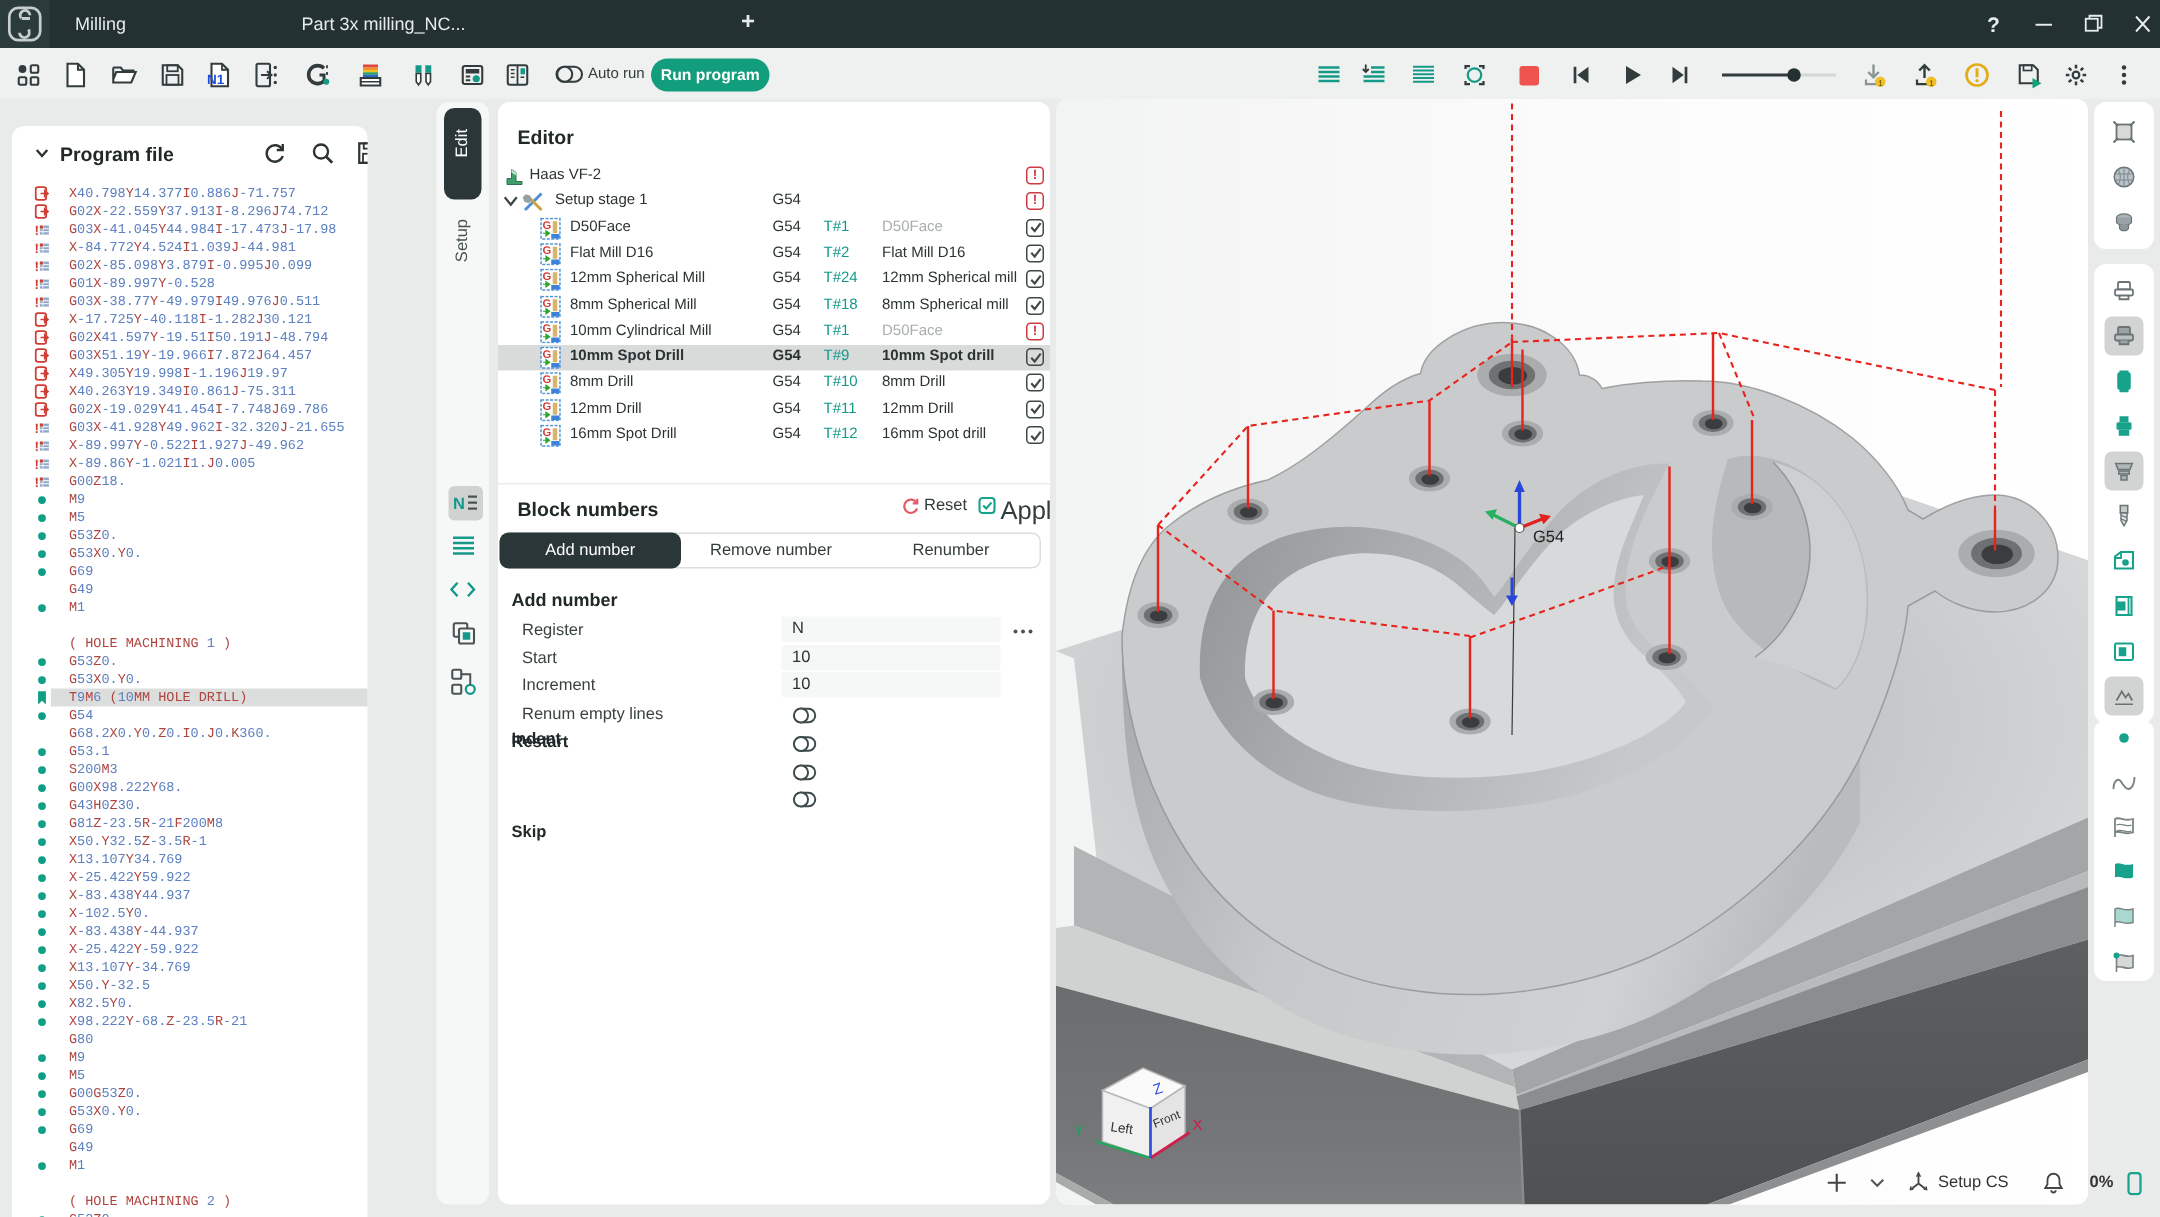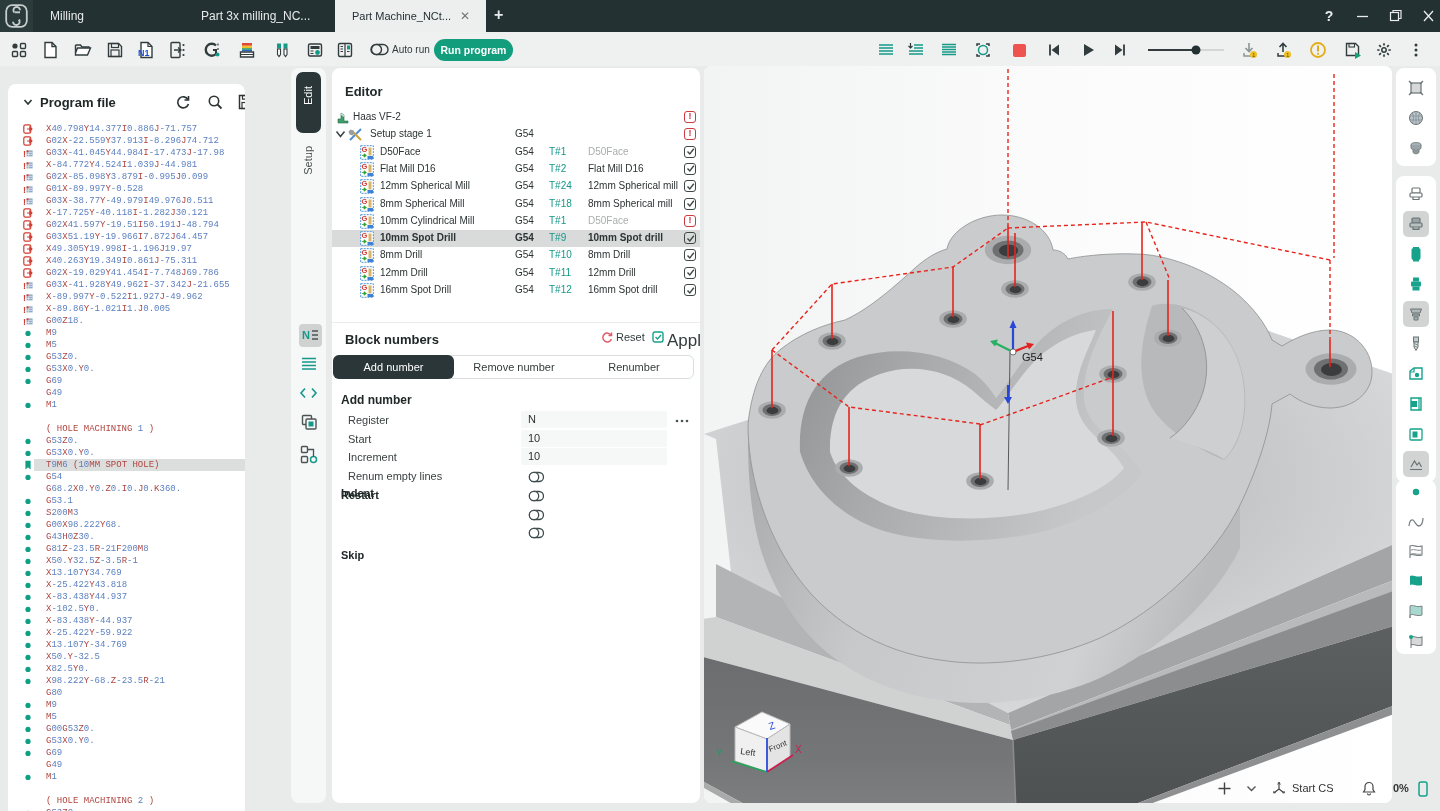--- a/index.html
+++ b/index.html
@@ -49,24 +49,20 @@
     <div class="logo"></div>
     <svg class="abs" style="left:5px;top:4px" width="23" height="24" viewBox="0 0 23 24">
       <rect x="1.2" y="1.2" width="20.6" height="21.6" rx="6" fill="none" stroke="#c7cdcd" stroke-width="1.8"></rect>
       <path d="M15 6.2a3.3 3.3 0 1 0-5.9 2.1" fill="none" stroke="#c7cdcd" stroke-width="1.9"></path>
       <path d="M9.5 8.3h5.5" stroke="#c7cdcd" stroke-width="1.9"></path>
       <path d="M8 17.8a3.3 3.3 0 1 0 5.9-2.1" fill="none" stroke="#c7cdcd" stroke-width="1.9"></path>
       <path d="M13.2 16l2.2-.4-.9 2.1" fill="#c7cdcd"></path>
     </svg>
     <div class="tabtxt" style="left:50px">Milling</div>
     <div class="tabtxt" style="left:201px">Part 3x milling_NC...</div>
-    <div class="activetab">
-      <span style="position:absolute;left:17px">Part Machine_NCt...</span>
-      <span style="position:absolute;left:125px;color:#6d7777;font-size:12px">✕</span>
-    </div>
     <div class="tabtxt" style="left:494px;font-size:16px;font-weight:bold;top:-1px">+</div>
     <div class="wbtn" style="left:1322px;font-size:14px;font-weight:bold">?</div>
     <svg class="abs" style="left:1356px;top:0" width="14" height="32" viewBox="0 0 14 32">
       <path d="M1 16.5h11" stroke="#e8ecec" stroke-width="1.3"></path>
     </svg>
     <svg class="abs" style="left:1389px;top:0" width="14" height="32" viewBox="0 0 14 32">
       <rect x="1.5" y="12.5" width="8" height="8" fill="none" stroke="#e8ecec" stroke-width="1.2"></rect>
       <path d="M4 12.5v-2h8v8h-2" fill="none" stroke="#e8ecec" stroke-width="1.2"></path>
     </svg>
     <svg class="abs" style="left:1422px;top:0" width="14" height="32" viewBox="0 0 14 32">
@@ -330,21 +326,21 @@
       </svg>
       <span class="pt"><i class="cr">G</i><i class="cb">02</i><i class="cr">X</i><i class="cb">-19.029</i><i class="cr">Y</i><i class="cb">41.454</i><i class="cr">I</i><i class="cb">-7.748</i><i class="cr">J</i><i class="cb">69.786</i></span>
     </div>
 <div class="pl" style="top:195.0px">
       <svg class="lic" viewBox="0 0 10 10">
         <text x="0" y="8.6" font-size="9" font-weight="bold" fill="#cf3d33" font-family="Liberation Sans">!</text>
         <rect x="3.6" y="2.4" width="6" height="6" fill="#8fa8c8"></rect>
         <path d="M3.6 4.4h6M3.6 6.4h6M5.6 2.4v6" stroke="#e8eef5" stroke-width="0.7"></path>
         <rect x="3.6" y="2.4" width="2" height="2" fill="#cf3d33"></rect>
       </svg>
-      <span class="pt"><i class="cr">G</i><i class="cb">03</i><i class="cr">X</i><i class="cb">-41.928</i><i class="cr">Y</i><i class="cb">49.962</i><i class="cr">I</i><i class="cb">-37.342</i><i class="cr">J</i><i class="cb">-21.655</i></span>
+      <span class="pt"><i class="cr">G</i><i class="cb">03</i><i class="cr">X</i><i class="cb">-41.928</i><i class="cr">Y</i><i class="cb">49.962</i><i class="cr">I</i><i class="cb">-32.320</i><i class="cr">J</i><i class="cb">-21.655</i></span>
     </div>
 <div class="pl" style="top:207.0px">
       <svg class="lic" viewBox="0 0 10 10">
         <text x="0" y="8.6" font-size="9" font-weight="bold" fill="#cf3d33" font-family="Liberation Sans">!</text>
         <rect x="3.6" y="2.4" width="6" height="6" fill="#8fa8c8"></rect>
         <path d="M3.6 4.4h6M3.6 6.4h6M5.6 2.4v6" stroke="#e8eef5" stroke-width="0.7"></path>
         <rect x="3.6" y="2.4" width="2" height="2" fill="#cf3d33"></rect>
       </svg>
       <span class="pt"><i class="cr">X</i><i class="cb">-89.997</i><i class="cr">Y</i><i class="cb">-0.522</i><i class="cr">I</i><i class="cb">1.927</i><i class="cr">J</i><i class="cb">-49.962</i></span>
     </div>
@@ -420,21 +416,21 @@
 <div class="pl" style="top:363.0px">
       <svg class="lic" viewBox="0 0 10 10">
         <circle cx="5" cy="5.4" r="2.6" fill="#0f9e86"></circle>
       </svg>
       <span class="pt"><i class="cr">G</i><i class="cb">53</i><i class="cr">X</i><i class="cb">0.</i><i class="cr">Y</i><i class="cb">0.</i></span>
     </div>
 <div class="pl sel" style="top:375.0px">
       <svg class="lic" viewBox="0 0 10 10">
         <path d="M2.4 0.8h5.2v8.8L5 7.2 2.4 9.6z" fill="#0f9e86"></path>
       </svg>
-      <span class="pt"><i class="cr">T</i><i class="cb">9</i><i class="cr">M</i><i class="cb">6 </i><i class="cr">(</i><i class="cb">10</i><i class="cr">MM SPOT HOLE)</i></span>
+      <span class="pt"><i class="cr">T</i><i class="cb">9</i><i class="cr">M</i><i class="cb">6 </i><i class="cr">(</i><i class="cb">10</i><i class="cr">MM HOLE DRILL)</i></span>
     </div>
 <div class="pl" style="top:387.0px">
       <svg class="lic" viewBox="0 0 10 10">
         <circle cx="5" cy="5.4" r="2.6" fill="#0f9e86"></circle>
       </svg>
       <span class="pt"><i class="cr">G</i><i class="cb">54</i></span>
     </div>
 <div class="pl" style="top:399.0px">
       <span class="pt"><i class="cr">G</i><i class="cb">68.2</i><i class="cr">X</i><i class="cb">0.</i><i class="cr">Y</i><i class="cb">0.</i><i class="cr">Z</i><i class="cb">0.</i><i class="cr">I</i><i class="cb">0.</i><i class="cr">J</i><i class="cb">0.</i><i class="cr">K</i><i class="cb">360.</i></span>
     </div>
@@ -477,21 +473,21 @@
 <div class="pl" style="top:483.0px">
       <svg class="lic" viewBox="0 0 10 10">
         <circle cx="5" cy="5.4" r="2.6" fill="#0f9e86"></circle>
       </svg>
       <span class="pt"><i class="cr">X</i><i class="cb">13.107</i><i class="cr">Y</i><i class="cb">34.769</i></span>
     </div>
 <div class="pl" style="top:495.0px">
       <svg class="lic" viewBox="0 0 10 10">
         <circle cx="5" cy="5.4" r="2.6" fill="#0f9e86"></circle>
       </svg>
-      <span class="pt"><i class="cr">X</i><i class="cb">-25.422</i><i class="cr">Y</i><i class="cb">43.818</i></span>
+      <span class="pt"><i class="cr">X</i><i class="cb">-25.422</i><i class="cr">Y</i><i class="cb">59.922</i></span>
     </div>
 <div class="pl" style="top:507.0px">
       <svg class="lic" viewBox="0 0 10 10">
         <circle cx="5" cy="5.4" r="2.6" fill="#0f9e86"></circle>
       </svg>
       <span class="pt"><i class="cr">X</i><i class="cb">-83.438</i><i class="cr">Y</i><i class="cb">44.937</i></span>
     </div>
 <div class="pl" style="top:519.0px">
       <svg class="lic" viewBox="0 0 10 10">
         <circle cx="5" cy="5.4" r="2.6" fill="#0f9e86"></circle>
@@ -1078,21 +1074,21 @@
     <svg style="position:absolute;left:5px;top:2px" width="15" height="15" viewBox="0 0 15 15">
       <path d="M7.5 1.5v12M1.5 7.5h12" stroke="#444" stroke-width="1.4"></path>
     </svg>
     <svg style="position:absolute;left:34px;top:6px" width="11" height="7" viewBox="0 0 11 7">
       <path d="M1.5 1.5L5.5 5.5L9.5 1.5" fill="none" stroke="#555" stroke-width="1.4"></path>
     </svg>
     <svg style="position:absolute;left:60px;top:2px" width="14" height="14" viewBox="0 0 14 14">
       <path d="M7 2v6M7 8l-4.5 3.5M7 8l4.5 3.5" stroke="#444" stroke-width="1.2" fill="none"></path>
       <path d="M5.7 3.5L7 1l1.3 2.5M2 10l-0.4 2 2-0.3M12 10l0.4 2-2-0.3" fill="none" stroke="#444" stroke-width="1"></path>
     </svg>
-    <span style="position:absolute;left:80px;top:3px">Start CS</span>
+    <span style="position:absolute;left:80px;top:3px">Setup CS</span>
     <svg style="position:absolute;left:150px;top:2px" width="14" height="15" viewBox="0 0 14 15">
       <path d="M7 1.5a4 4 0 0 1 4 4v3l1.5 2.5h-11L3 8.5v-3a4 4 0 0 1 4-4z" fill="none" stroke="#444" stroke-width="1.2"></path>
       <path d="M5.5 12.5a1.5 1.5 0 0 0 3 0" fill="none" stroke="#444" stroke-width="1.2"></path>
     </svg>
     <span style="position:absolute;left:181px;top:3px;font-weight:bold">0%</span>
     <svg style="position:absolute;left:205px;top:0px" width="12" height="18" viewBox="0 0 12 18">
       <rect x="2" y="3" width="8" height="14" rx="2" fill="none" stroke="#16a28b" stroke-width="1.5"></rect>
     </svg>
   </div>
 </body></html>

